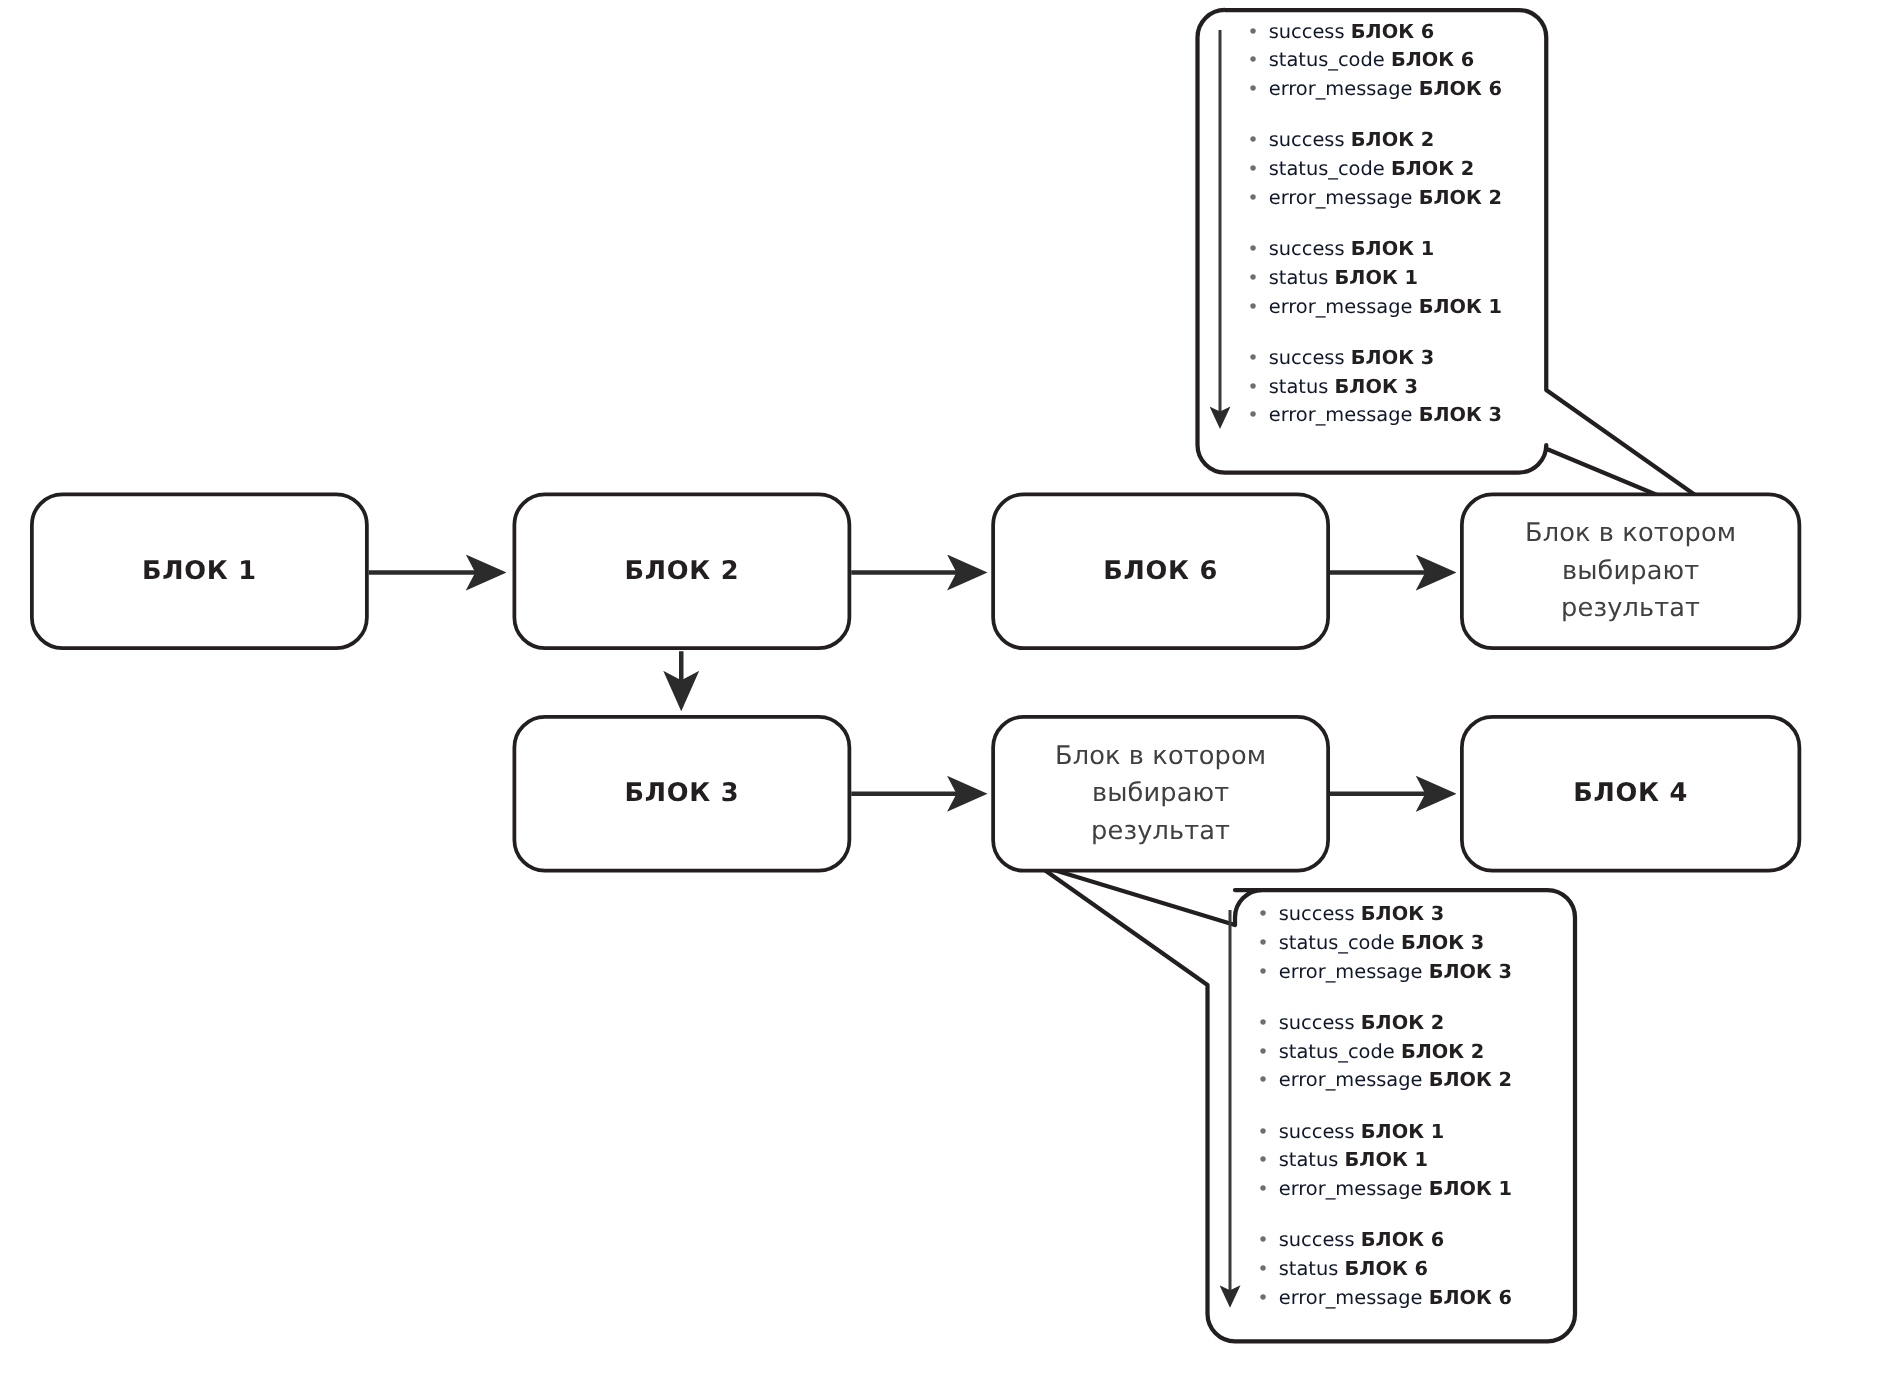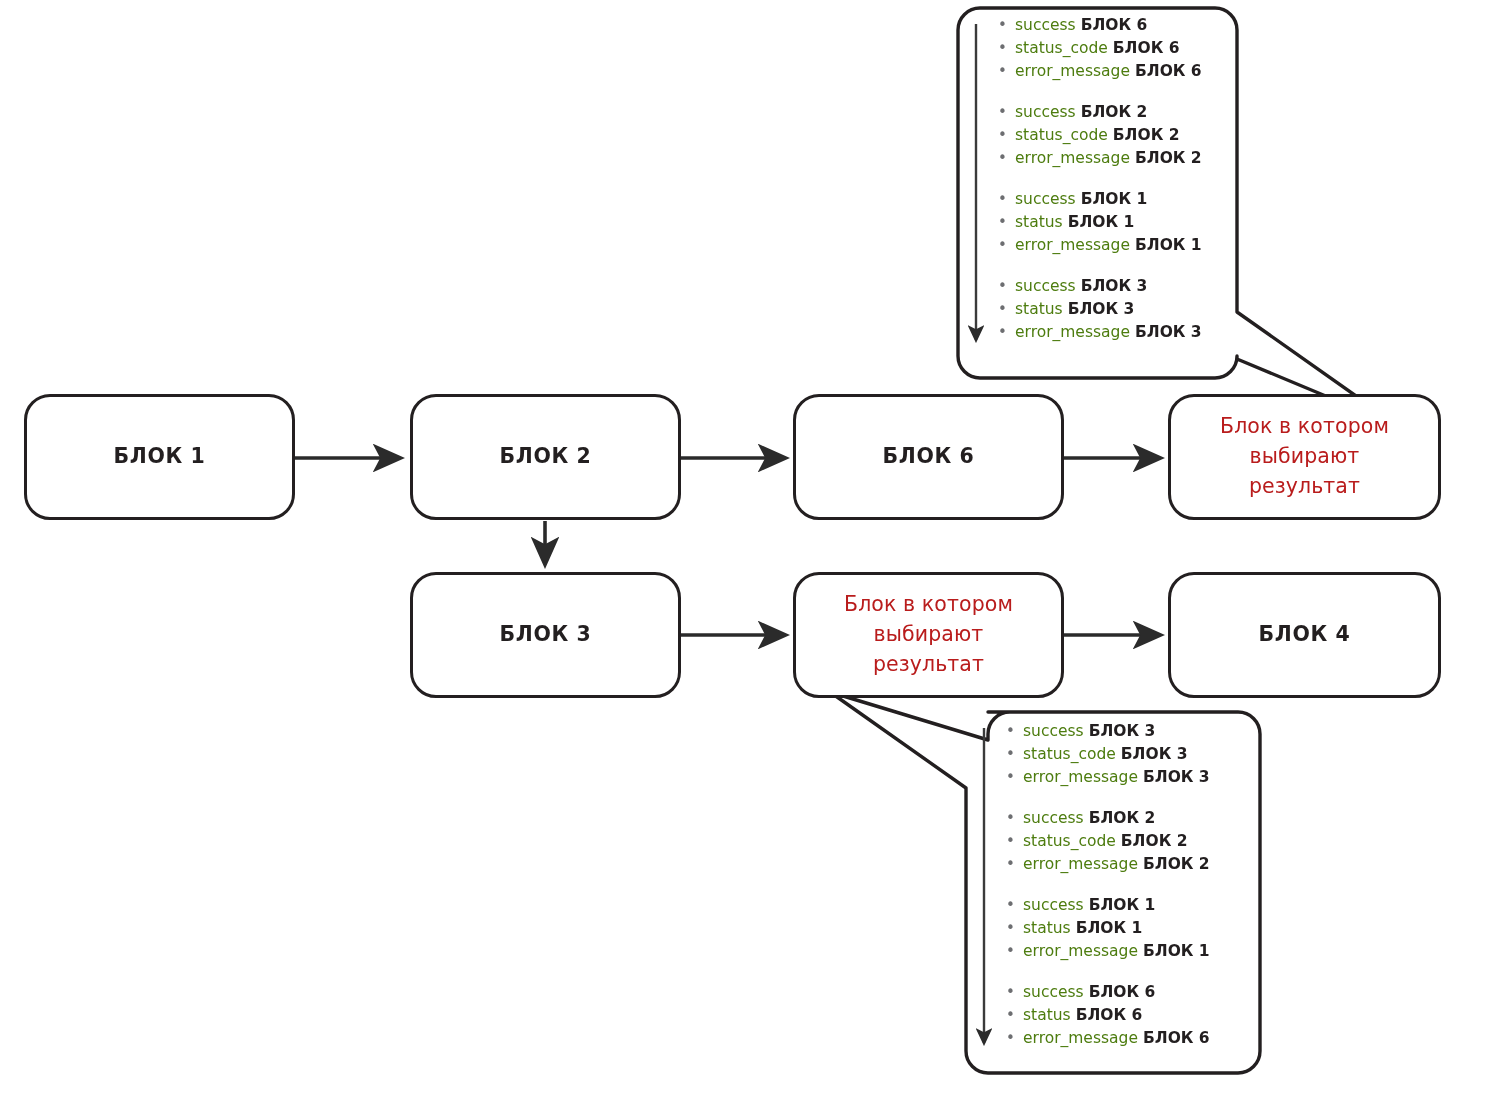--- a/index.html
+++ b/index.html
@@ -41,21 +41,21 @@
     font-weight: bold;
     font-size: 20.5px;
     letter-spacing: 0.6px;
     color: #231f20;
     line-height: 1.25;
   }
   .node-label.soft {
     font-weight: normal;
     font-size: 20.5px;
     letter-spacing: 0.1px;
-    color: #b91c1c;
+    color: #404040;
     line-height: 1.45;
   }
   .callout-inner {
     position: absolute;
     left: 0;
     top: 0;
     padding: 0;
     z-index: 6;
   }
   .group {
@@ -74,21 +74,21 @@
     font-size: 15.5px;
   }
   .bullet {
     width: 17px;
     flex: 0 0 17px;
     color: #6d6e71;
     font-size: 15px;
     text-align: left;
   }
   .field {
-    color: #4d7c0f;
+    color: #0f172a;
     font-weight: normal;
     font-size: 15.5px;
   }
   .block {
     color: #231f20;
     font-weight: bold;
     font-size: 15.5px;
     margin-left: 5px;
   }
 </style>

